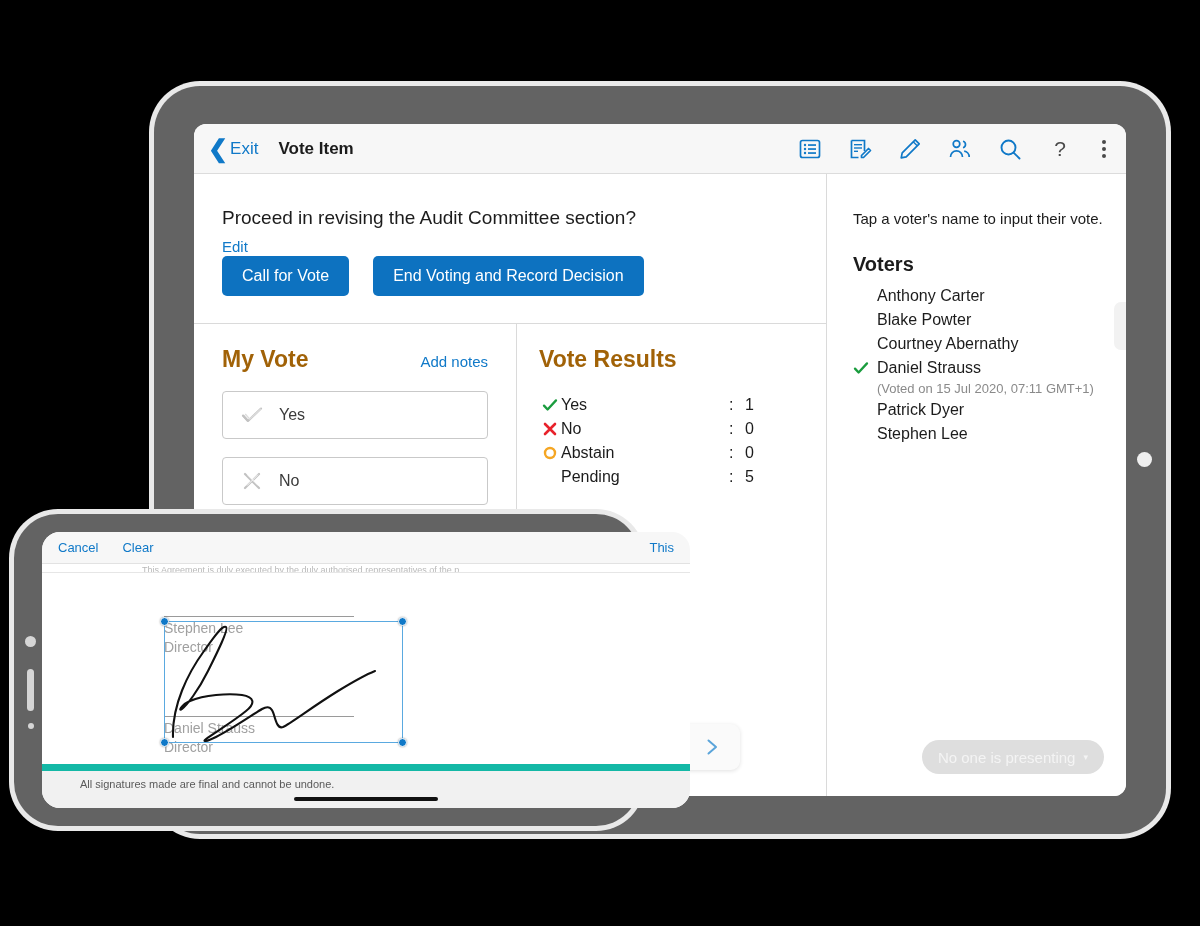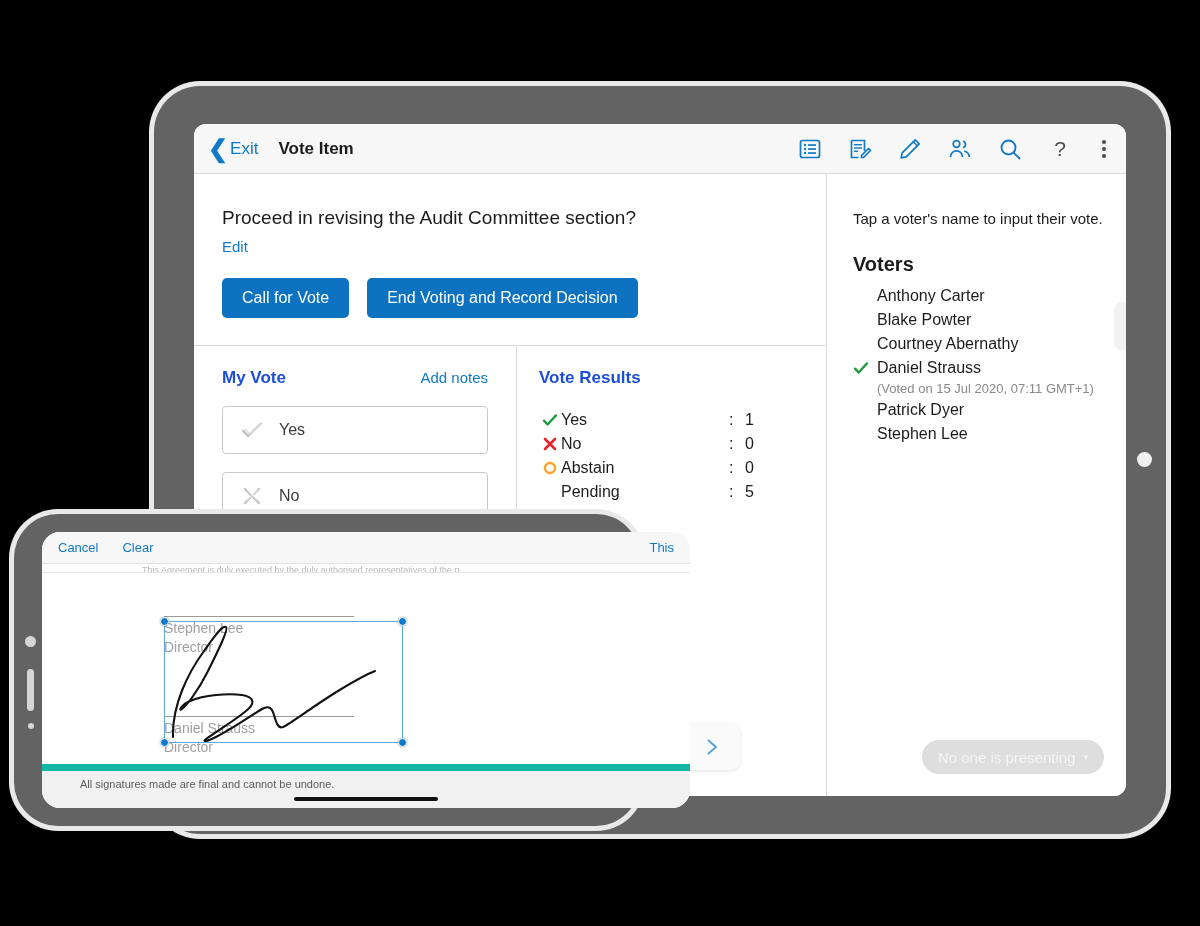--- a/index.html
+++ b/index.html
@@ -51,37 +51,37 @@
   
   #app-body { display: flex; height: calc(100% - 50px); position: relative; }
   #left-pane { width: 632px; position: relative; background: #fff; }
   #pane-divider { width: 1px; background: #dadada; }
   #right-pane { flex: 1; background: #fff; padding: 36px 0 0 26px; position: relative; }
 
   
   #question-block { padding: 32px 28px 0 28px; }
   #vote-question { font-size: 19px; color: #1c1c1c; line-height: 1.3; }
   #edit-link { display: inline-block; margin-top: 7px; font-size: 15px; color: #1079c8; cursor: pointer; }
-  #action-buttons { margin-top: 22px; display: flex; gap: 18px; }
+  #action-buttons { display: flex; gap: 24px; }
   .primary-btn {
     background: #0d72c0; color: #fff; border: none;
     border-radius: 5px; font-size: 16px;
     padding: 11px 20px; cursor: pointer;
     font-family: "Liberation Sans", sans-serif;
   }
   #section-divider { height: 1px; background: #dadada; margin-top: 27px; }
 
   
   #vote-columns { display: flex; height: 100%; }
   #my-vote-col { width: 322px; padding: 22px 28px 0 28px; }
   #col-divider { width: 1px; background: #dadada; margin-top: 0; }
   #results-col { flex: 1; padding: 22px 0 0 22px; }
 
   .col-head { display: flex; align-items: baseline; }
-  .col-title { font-size: 17px; font-weight: 700; color: #1d4ed8; }
+  .col-title { font-size: 23px; font-weight: 700; color: #a16207; }
   #add-notes { margin-left: auto; font-size: 15px; color: #1079c8; cursor: pointer; }
 
   .vote-option {
     margin-top: 18px; height: 48px; border: 1px solid #c9c9c9;
     border-radius: 4px; display: flex; align-items: center;
     padding-left: 16px; gap: 14px; cursor: pointer; background: #fff;
   }
   .vote-option .opt-label { font-size: 16px; color: #3b3b3b; }
 
   #results-list { margin-top: 20px; }

